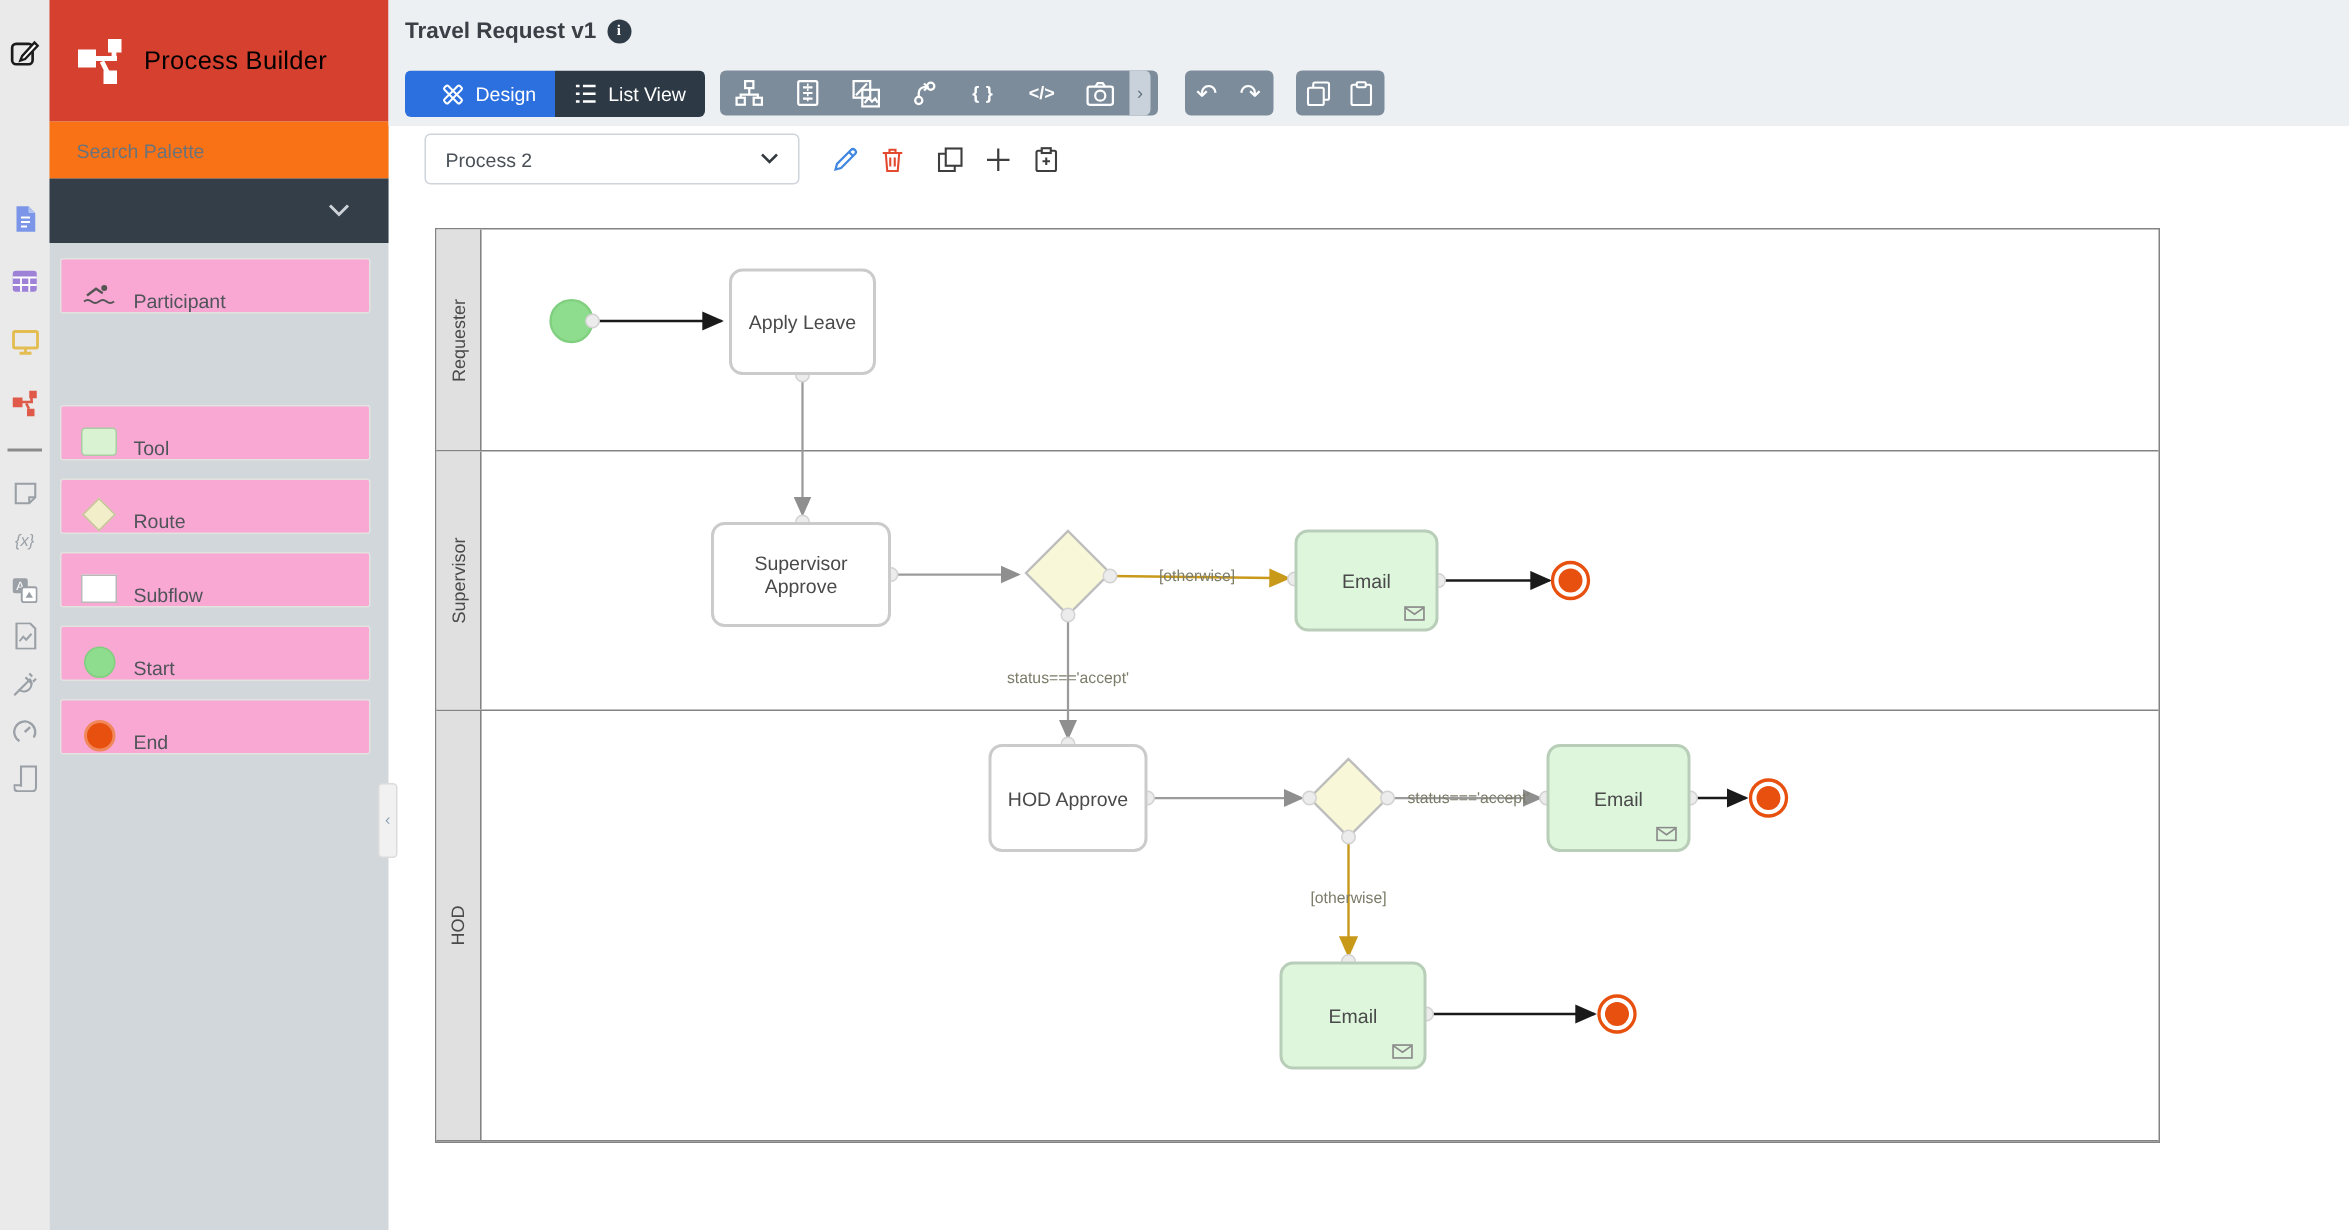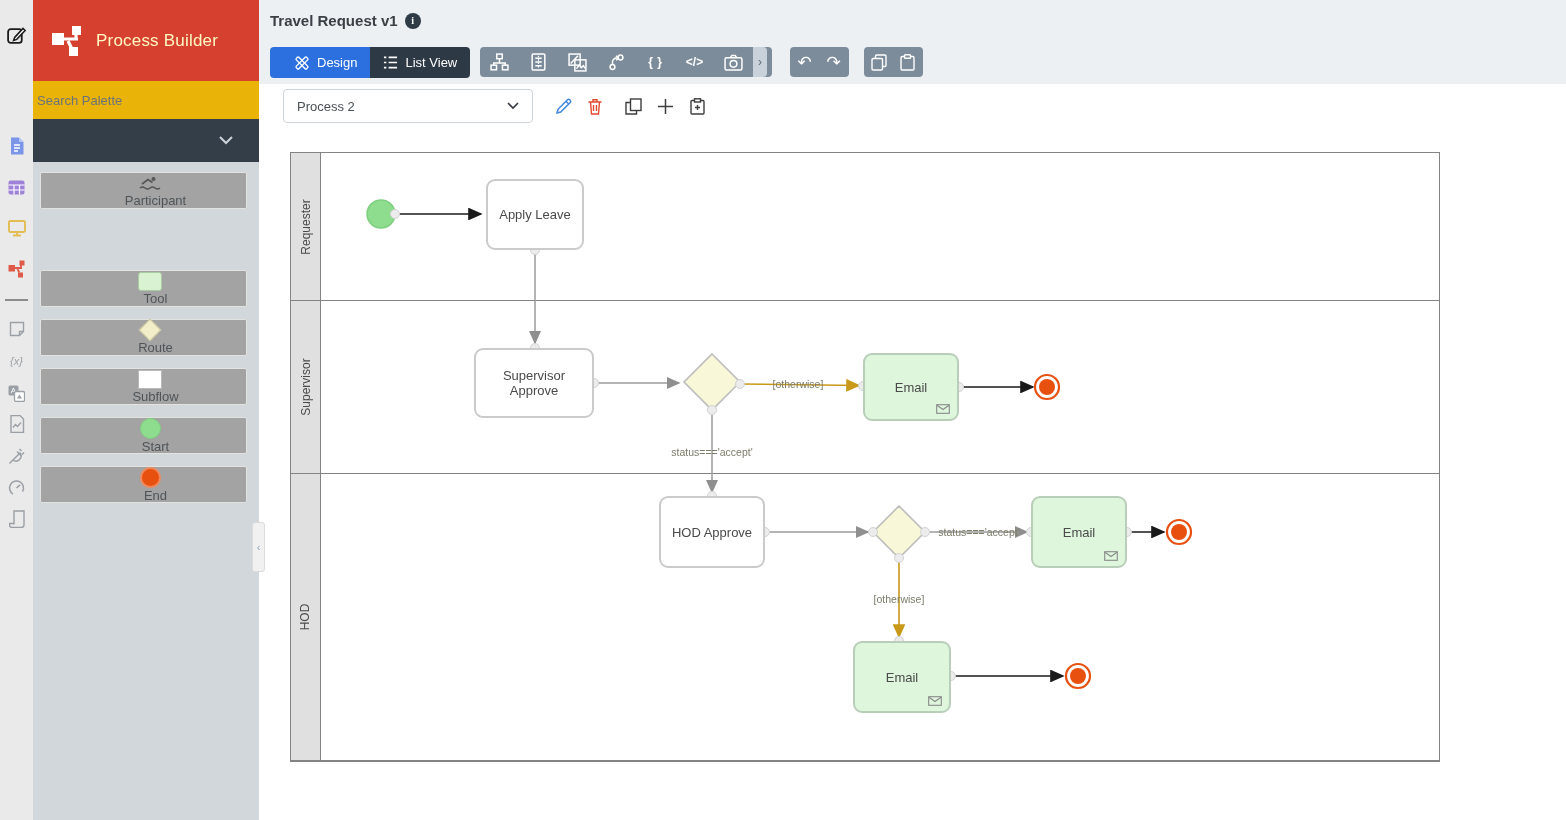--- a/index.html
+++ b/index.html
@@ -7,26 +7,26 @@
   #page { position:relative; width:1566px; height:820px; background:#fff; }
 
   
   .rail { position:absolute; left:0; top:0; width:33px; height:820px; background:#eaeaea; }
   .rail-icon { position:absolute; left:0; width:33px; height:24px; display:flex; align-items:center; justify-content:center; cursor:pointer; }
   .rail-divider { position:absolute; left:5px; width:23px; border-top:2px solid #8c8c8c; }
 
   
   .panel { position:absolute; left:33px; top:0; width:226px; height:820px; background:#d2d7dc; }
   .brand { position:absolute; left:0; top:0; width:226px; height:81px; background:#d6402f; display:flex; align-items:center; padding-left:18px; }
-  .brand-text { color:#fef9c3; font-size:17px; margin-left:11px; letter-spacing:.2px; }
+  .brand-text { color:#000000; font-size:17px; margin-left:11px; letter-spacing:.2px; }
   .search-wrap { position:absolute; left:0; top:81px; width:226px; height:38px; background:#fff; }
-  .search-wrap input { width:100%; height:100%; border:none; outline:none; padding-left:4px; font-size:13px; color:#444; background:#eab308; font-family:"Liberation Sans",sans-serif; }
+  .search-wrap input { width:100%; height:100%; border:none; outline:none; padding-left:18px; font-size:13px; color:#444; background:#f97316; font-family:"Liberation Sans",sans-serif; }
   .search-wrap input::placeholder { color:#6a737b; opacity:1; }
   .palette-head { position:absolute; left:0; top:119px; width:226px; height:43px; background:#333e48; display:flex; align-items:center; justify-content:flex-end; padding-right:26px; cursor:pointer; }
-  .pal-item { position:absolute; left:7px; width:207px; height:37px; background:#a3a3a3; border:1px solid #e2e2df; border-radius:2px; display:flex; align-items:center; padding-left:13px; cursor:pointer;flex-direction:column; }
+  .pal-item { position:absolute; left:7px; width:207px; height:37px; background:#f9a8d4; border:1px solid #e2e2df; border-radius:2px; display:flex; align-items:flex-end; padding-left:13px; cursor:pointer; }
   .pal-item .glyph { width:24px; height:24px; display:flex; align-items:center; justify-content:center; }
   .pal-item .lbl { margin-left:11px; font-size:13px; color:#4f5458; }
   .shape-act { width:24px; height:19px; background:#fff; border:1px solid #b9b9b9; border-radius:3px; }
   .shape-tool { width:24px; height:19px; background:#d9f2d2; border:1px solid #a9cba2; border-radius:3px; }
   .shape-route { width:16px; height:16px; background:#f1eec9; border:1px solid #c6c29b; transform:rotate(45deg); }
   .shape-sub { width:24px; height:19px; background:#fff; border:1px solid #b9b9b9; }
   .shape-start { width:21px; height:21px; background:#8edc8e; border:1px solid #7fcf7f; border-radius:50%; }
   .shape-end { width:21px; height:21px; background:#e8500f; border:2px solid #f0885c; border-radius:50%; }
   .collapse-handle { position:absolute; left:219px; top:522px; width:13px; height:50px; background:#f1f1f1; border:1px solid #dcdcdc; border-radius:3px; color:#8fa3b8; font-size:11px; display:flex; align-items:center; justify-content:center; cursor:pointer; }
 

